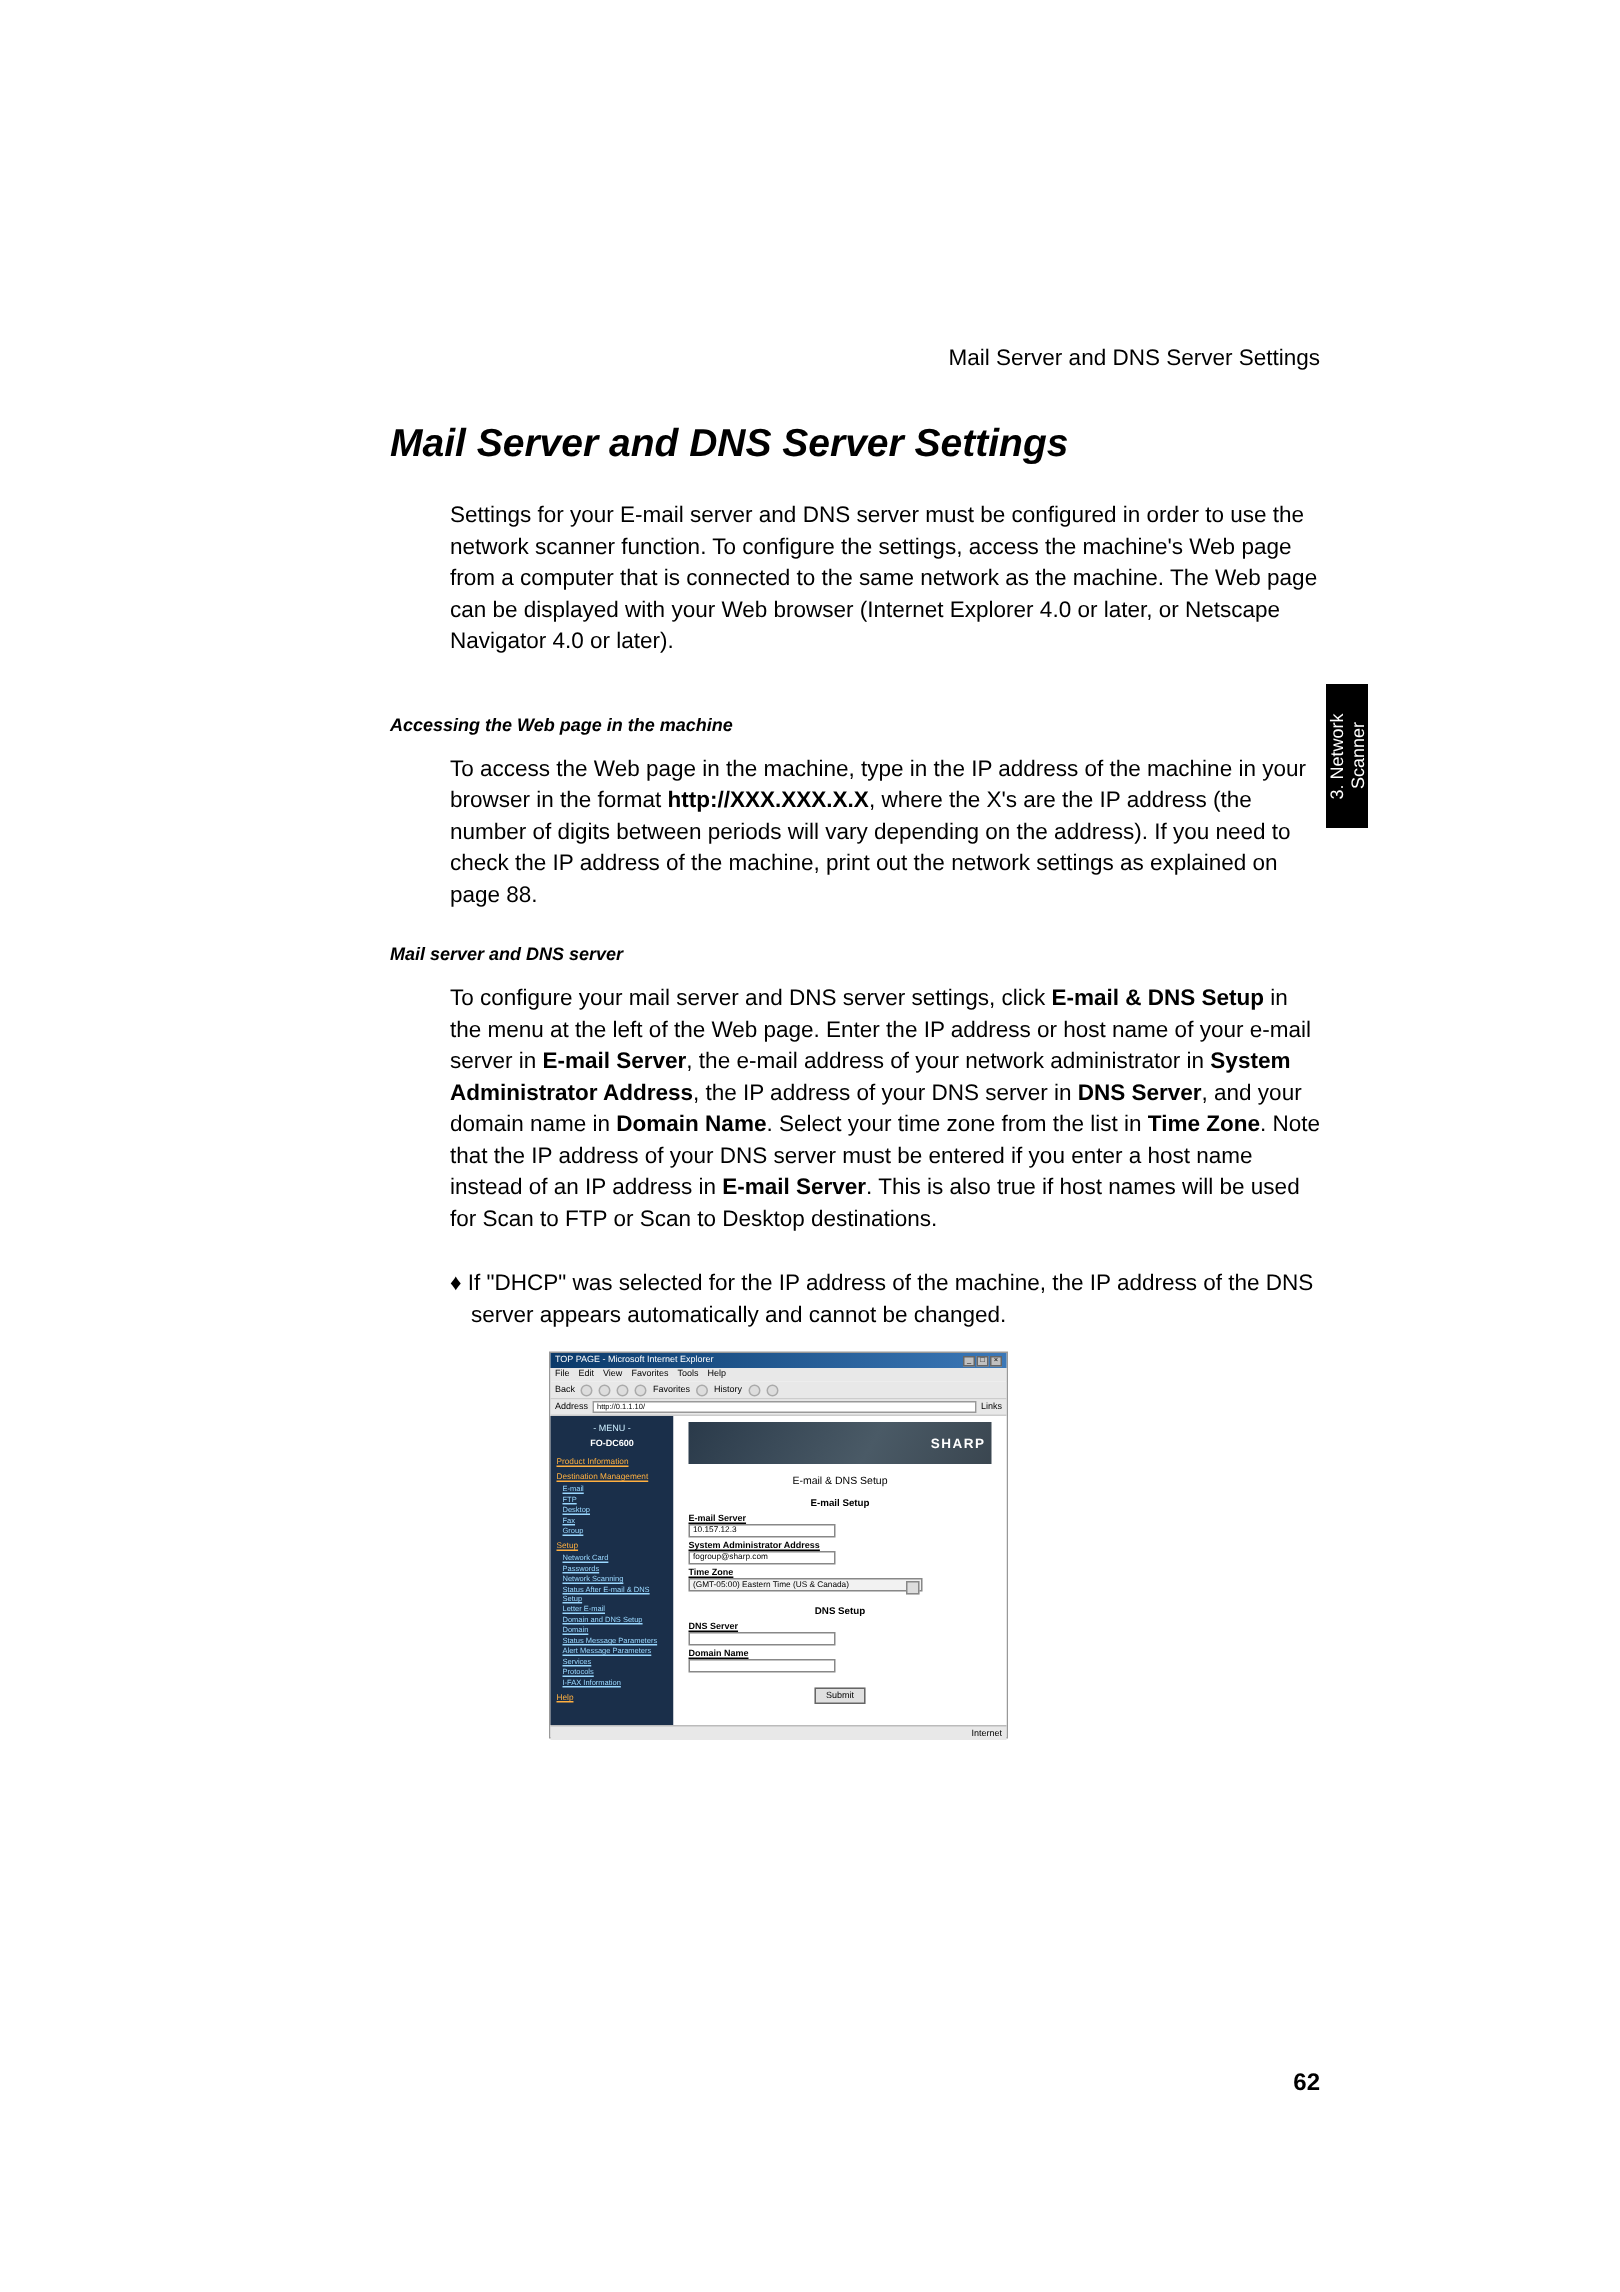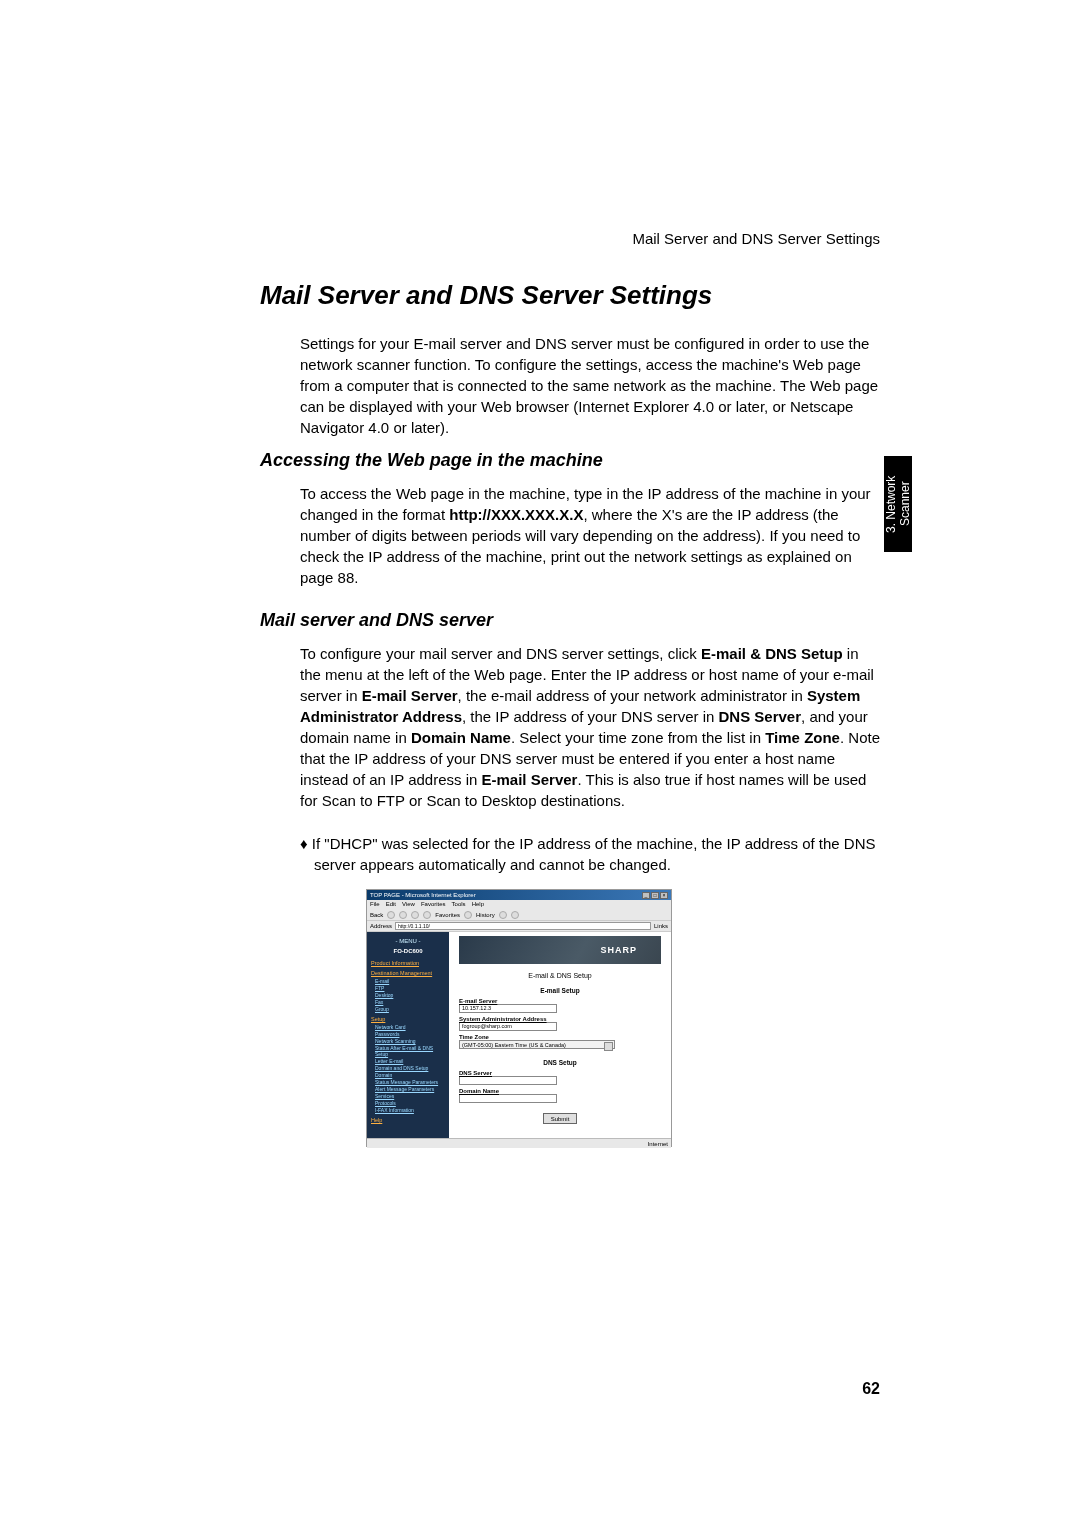--- a/index.html
+++ b/index.html
@@ -21,25 +21,25 @@
     .main-title {
       font-size: 26px;
       font-weight: bold;
       font-style: italic;
       margin-top: 60px;
       margin-bottom: 22px;
     }
     .intro-para {
       font-size: 15px;
       line-height: 1.4;
-      margin-bottom: 12px;
+      margin-bottom: 38px;
       padding-left: 40px;
     }
     .subhead {
-      font-size: 18px;
+      font-size: 12px;
       font-weight: bold;
       font-style: italic;
       margin-bottom: 12px;
     }
     .body-para {
       font-size: 15px;
       line-height: 1.4;
       margin-bottom: 22px;
       padding-left: 40px;
     }
@@ -166,21 +166,21 @@
       overflow: hidden;
     }
     .ss-banner {
       height: 28px;
       background: linear-gradient(120deg, #2a3a4a 0%, #4a5a66 60%, #3a4650 100%);
       margin-bottom: 8px;
       position: relative;
       display: flex;
       align-items: center;
       justify-content: flex-end;
-      padding-right: 24px;
+      padding-right: 4px;
     }
     .ss-brand { color: #fff; font-weight: bold; font-size: 9px; letter-spacing: 1px; }
     .ss-pgtitle { text-align: center; font-size: 7px; margin-bottom: 8px; }
     .ss-sect-label { text-align: center; font-weight: bold; font-size: 6.5px; margin-bottom: 4px; }
     .ss-field-label { font-size: 6px; font-weight: bold; text-decoration: underline; margin-top: 3px; }
     .ss-input {
       width: 98px; height: 9px;
       border: 1px solid #888;
       background: #fff;
       font-size: 5.5px;
@@ -238,21 +238,21 @@
 <div class="header-right">Mail Server and DNS Server Settings</div>
 
 <h1 class="main-title">Mail Server and DNS Server Settings</h1>
 
 <p class="intro-para">Settings for your E-mail server and DNS server must be configured in order to use the network scanner function. To configure the settings, access the machine's Web page from a computer that is connected to the same network as the machine. The Web page can be displayed with your Web browser (Internet Explorer 4.0 or later, or Netscape Navigator 4.0 or later).</p>
 
 <div class="side-tab">3. Network Scanner</div>
 
 <h2 class="subhead">Accessing the Web page in the machine</h2>
 <p class="body-para">
-  <span>To access the Web page in the machine, type in the IP address of the machine in your changed in the format </span><b>http://XXX.XXX.X.X</b><span>, where the X's are the IP address (the number of digits between periods will vary depending on the address). If you need to check the IP address of the machine, print out the network settings as explained on page 88.</span>
+  <span>To access the Web page in the machine, type in the IP address of the machine in your browser in the format </span><b>http://XXX.XXX.X.X</b><span>, where the X's are the IP address (the number of digits between periods will vary depending on the address). If you need to check the IP address of the machine, print out the network settings as explained on page 88.</span>
 </p>
 
 <h2 class="subhead">Mail server and DNS server</h2>
 <p class="body-para">
   <span>To configure your mail server and DNS server settings, click </span><b>E-mail &amp; DNS Setup</b><span> in the menu at the left of the Web page. Enter the IP address or host name of your e-mail server in </span><b>E-mail Server</b><span>, the e-mail address of your network administrator in </span><b>System Administrator Address</b><span>, the IP address of your DNS server in </span><b>DNS Server</b><span>, and your domain name in </span><b>Domain Name</b><span>. Select your time zone from the list in </span><b>Time Zone</b><span>. Note that the IP address of your DNS server must be entered if you enter a host name instead of an IP address in </span><b>E-mail Server</b><span>. This is also true if host names will be used for Scan to FTP or Scan to Desktop destinations.</span>
 </p>
 
 <p class="bullet-para">If "DHCP" was selected for the IP address of the machine, the IP address of the DNS server appears automatically and cannot be changed.</p>
 
 <div class="screenshot">

